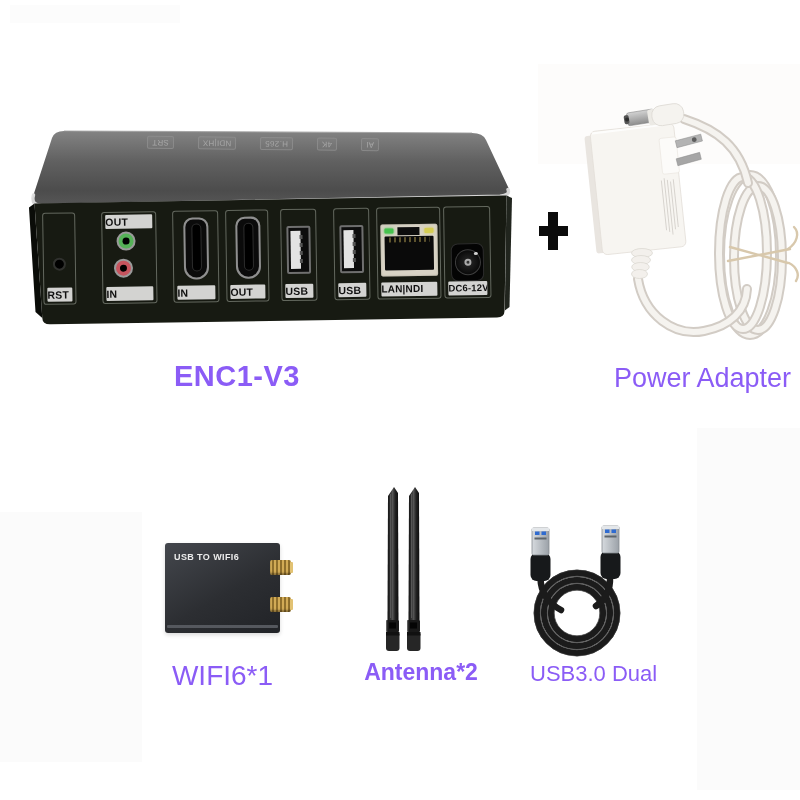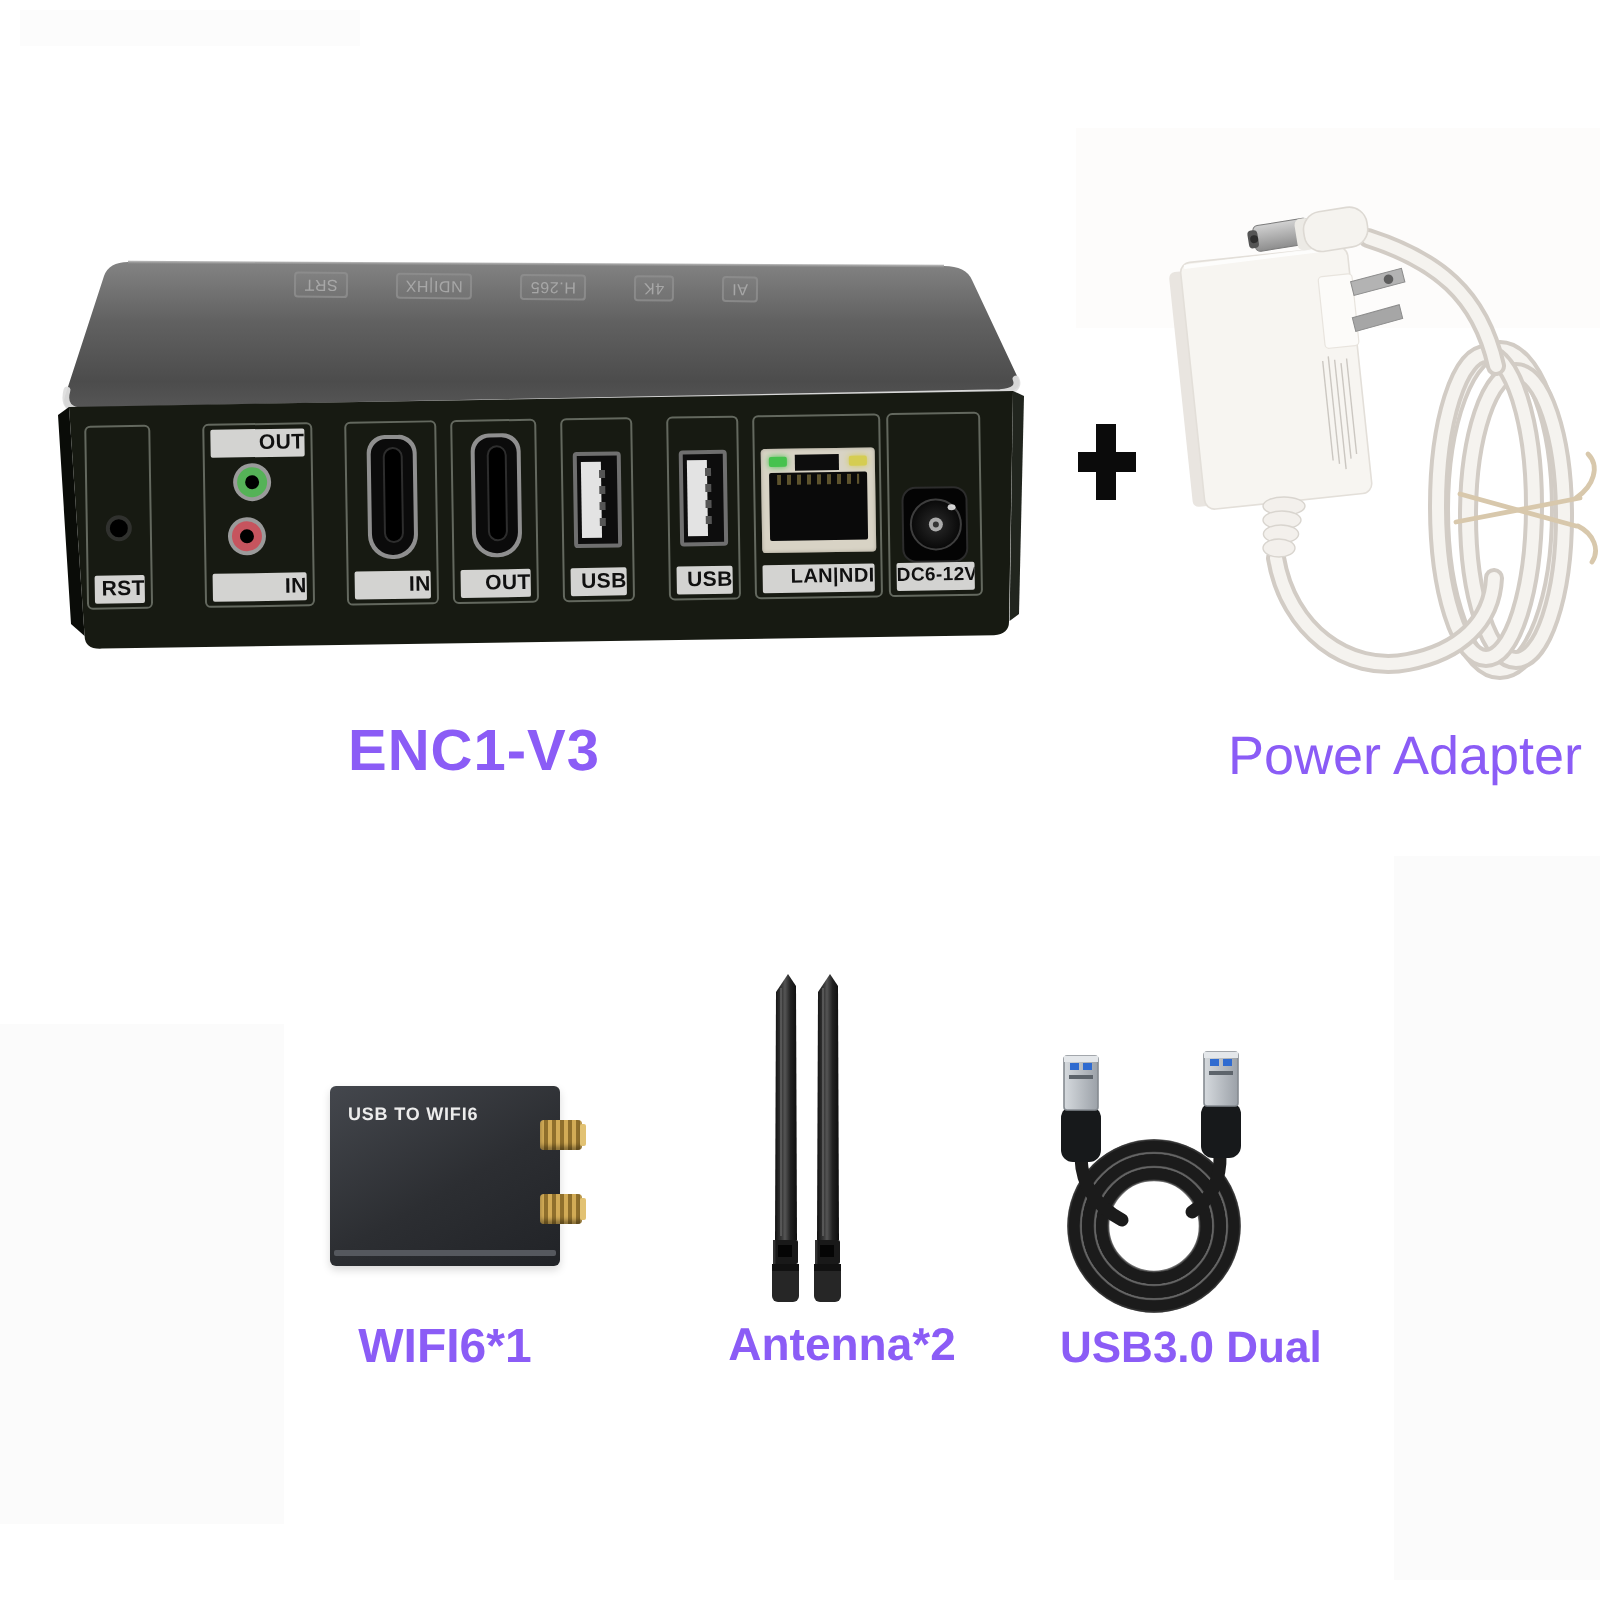--- a/index.html
+++ b/index.html
@@ -7,21 +7,21 @@
          font-family:"Liberation Sans", sans-serif;}
   .abs{position:absolute;}
   .patch{position:absolute;pointer-events:none;}
 
   
   .ports-panel{position:absolute;left:36px;top:206px;width:462px;height:104px;
                transform:rotate(-0.9deg);transform-origin:0 0;}
   .section{position:absolute;top:7px;height:92px;border:1px solid rgba(206,212,200,.42);
            border-radius:3px;box-sizing:border-box;}
   .plabel{position:absolute;left:3px;right:3px;bottom:2px;height:14px;background:#d3d3d1;
-          color:#101010;font-size:10.5px;font-weight:bold;line-height:14.5px;text-align:right;
+          color:#101010;font-size:10.5px;font-weight:bold;line-height:14.5px;text-align:left;
           letter-spacing:.2px;border-radius:1px;white-space:nowrap;overflow:hidden;}
   .plabel.top{top:2px;bottom:auto;}
   .hole{position:absolute;width:9px;height:9px;border-radius:50%;background:#000;
         box-shadow:0 0 0 2px rgba(70,70,70,.55);}
   .jack{position:absolute;width:19px;height:19px;border-radius:50%;background:#9a9a9a;
         display:flex;align-items:center;justify-content:center;}
   .jack .ring{width:15px;height:15px;border-radius:50%;display:flex;align-items:center;justify-content:center;}
   .jack .jhole{width:7px;height:7px;border-radius:50%;background:#000;}
   .hdmi{position:absolute;width:25px;height:62px;background:#8f8f8f;border-radius:9px 9px 12px 12px;}
   .hdmi .inner{position:absolute;inset:2px;background:#0b0b0b;border-radius:8px 8px 11px 11px;}
@@ -51,23 +51,23 @@
   
   .top-badges{position:absolute;left:147px;top:136px;width:232px;height:15px;display:flex;
               justify-content:space-between;align-items:center;transform:rotate(180.6deg);opacity:.85;}
   .tbadge{border:1px solid #8f8f8f;border-radius:2px;color:#b0b0b0;font-size:8px;line-height:11px;
           padding:0 4px;letter-spacing:.3px;background:rgba(255,255,255,.04);white-space:nowrap;}
 
   
   .caption{position:absolute;color:#8b5cf6;text-align:center;}
   .cap-enc{left:137px;top:360px;width:200px;font-size:29px;font-weight:bold;letter-spacing:.5px;}
   .cap-power{left:595px;top:363px;width:215px;font-size:27px;font-weight:400;}
-  .cap-wifi{left:150px;top:660px;width:145px;font-size:24px;font-weight:700;}
+  .cap-wifi{left:150px;top:660px;width:145px;font-size:28px;font-weight:400;}
   .cap-ant{left:346px;top:659px;width:150px;font-size:23px;font-weight:600;}
-  .cap-cable{left:530px;top:663px;width:170px;font-size:22px;font-weight:700;text-align:left;line-height:22.5px;}
+  .cap-cable{left:530px;top:663px;width:170px;font-size:22px;font-weight:400;text-align:left;line-height:22.5px;}
 
   
   .plusbar{position:absolute;background:#0b0b0b;}
 
   
   .wifibox{position:absolute;left:165px;top:543px;width:115px;height:90px;border-radius:3px;
            background:linear-gradient(150deg,#44474d 0%,#2c2e32 55%,#212327 100%);
            box-shadow:0 2px 4px rgba(0,0,0,.15);}
   .wifibox .blabel{position:absolute;left:9px;top:9px;color:#ececec;font-size:9px;font-weight:bold;letter-spacing:.4px;}
   .wifibox .bstrip{position:absolute;left:2px;right:2px;bottom:5px;height:3px;background:#55585e;border-radius:1px;}

